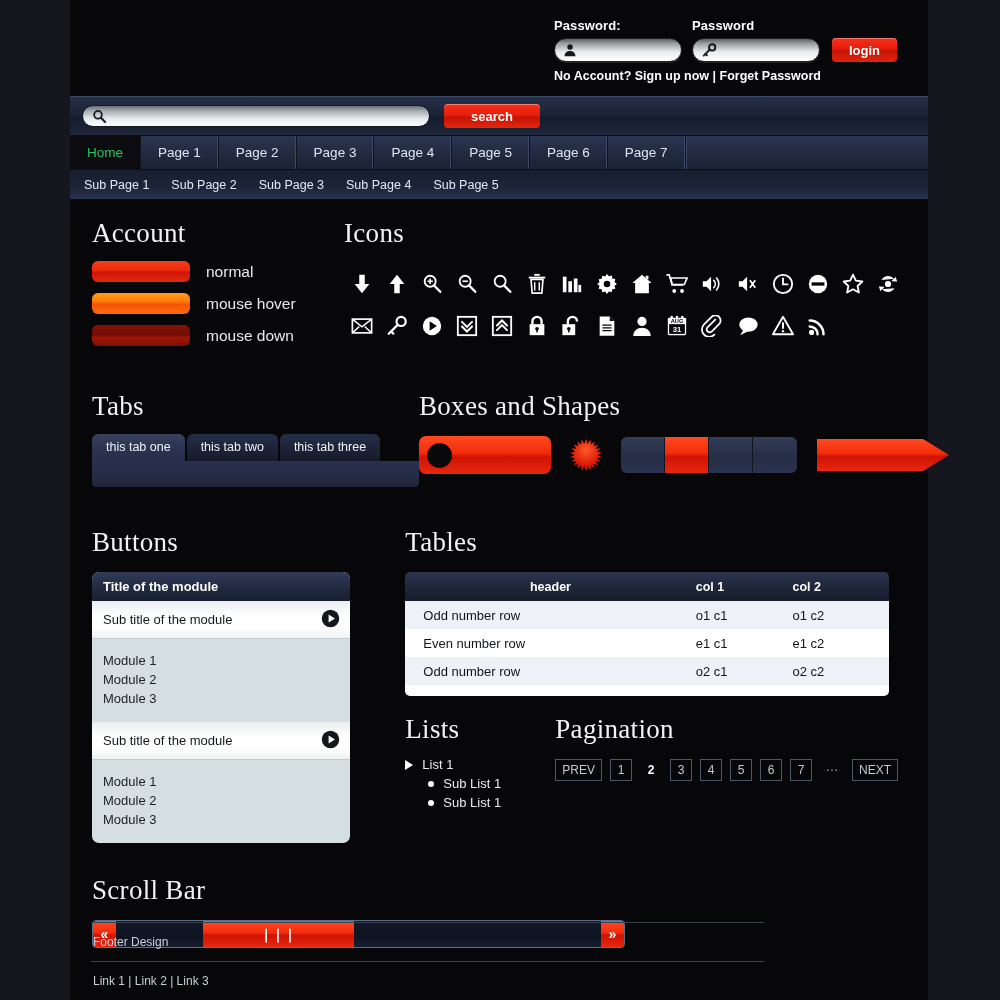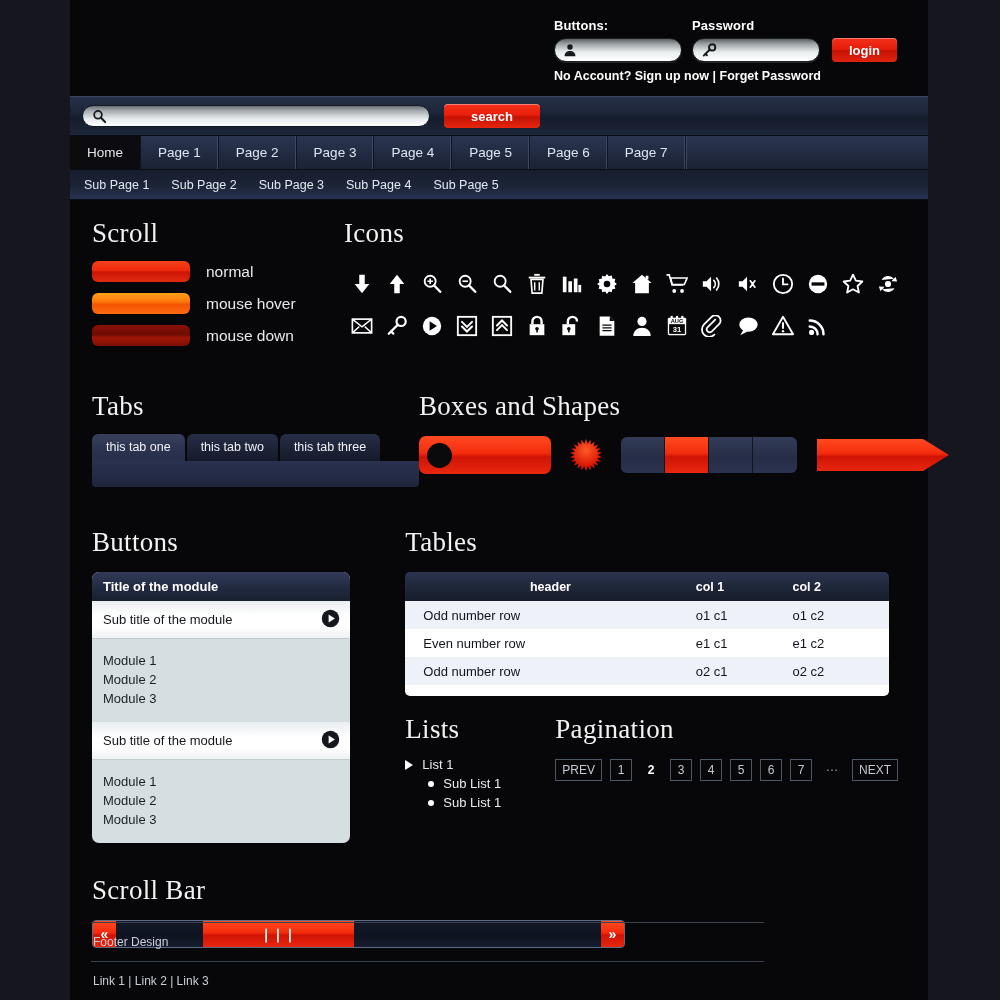--- a/index.html
+++ b/index.html
@@ -76,21 +76,21 @@
     border-bottom: 1px solid #0c0f18;
   }
   .navitem {
     display:flex; align-items:center; justify-content:center;
     padding: 0 17px; color:#dfe6f2; font-size:13.5px;
     border-right: 1px solid #0e1420;
     box-shadow: inset -1px 0 0 #3c4864;
     cursor:pointer;
   }
   .navitem.active {
-    background:#0c0c10; color:#e5e5e5;
+    background:#0c0c10; color:#22c55e;
     box-shadow:none; border-right:1px solid #0e1420;
   }
   .navfill { flex:1; box-shadow: inset 1px 0 0 #3c4864; }
 
   
   .subnav {
     height: 30px; display:flex; align-items:center; padding-left:14px;
     background: linear-gradient(to bottom,#161d2e 0%,#1d2538 60%,#273150 100%);
     border-bottom: 1px solid #0a0d14;
   }
@@ -242,21 +242,21 @@
   .frow { padding: 12px 0 12px 20px; color:#c9ced7; font-size:12px; }
 </style>
 </head>
 <body>
 
 <div class="page">
 
   <div class="topbar">
     <div class="login-wrap">
       <div class="login-labels">
-        <span class="lbl-user">Buttons:</span>
+        <span class="lbl-user">Password:</span>
         <span>Password</span>
       </div>
       <div class="login-fields">
         <div class="lfield">
           <svg width="14" height="14" viewBox="0 0 16 16">
             <circle cx="8" cy="4.6" r="3.1" fill="#16181c"></circle>
             <path d="M1.8 15c0-3.6 2.8-5.8 6.2-5.8S14.2 11.4 14.2 15z" fill="#16181c"></path>
           </svg>
         </div>
         <div class="lfield">
@@ -299,21 +299,21 @@
       <div class="subitem">Sub Page 2</div>
       <div class="subitem">Sub Page 3</div>
       <div class="subitem">Sub Page 4</div>
       <div class="subitem">Sub Page 5</div>
     </div>
 
   <div class="content">
 
     <div class="row">
       <div class="btns-col">
-        <h2 class="sec">Scroll</h2>
+        <h2 class="sec">Account</h2>
         <div id="btnlist" style="margin-top:12px">
             <div class="btn-row">
               <div class="demo-btn normal"></div>
               <div class="btn-label">normal</div>
             </div>
             <div class="btn-row">
               <div class="demo-btn hover"></div>
               <div class="btn-label">mouse hover</div>
             </div>
             <div class="btn-row">

